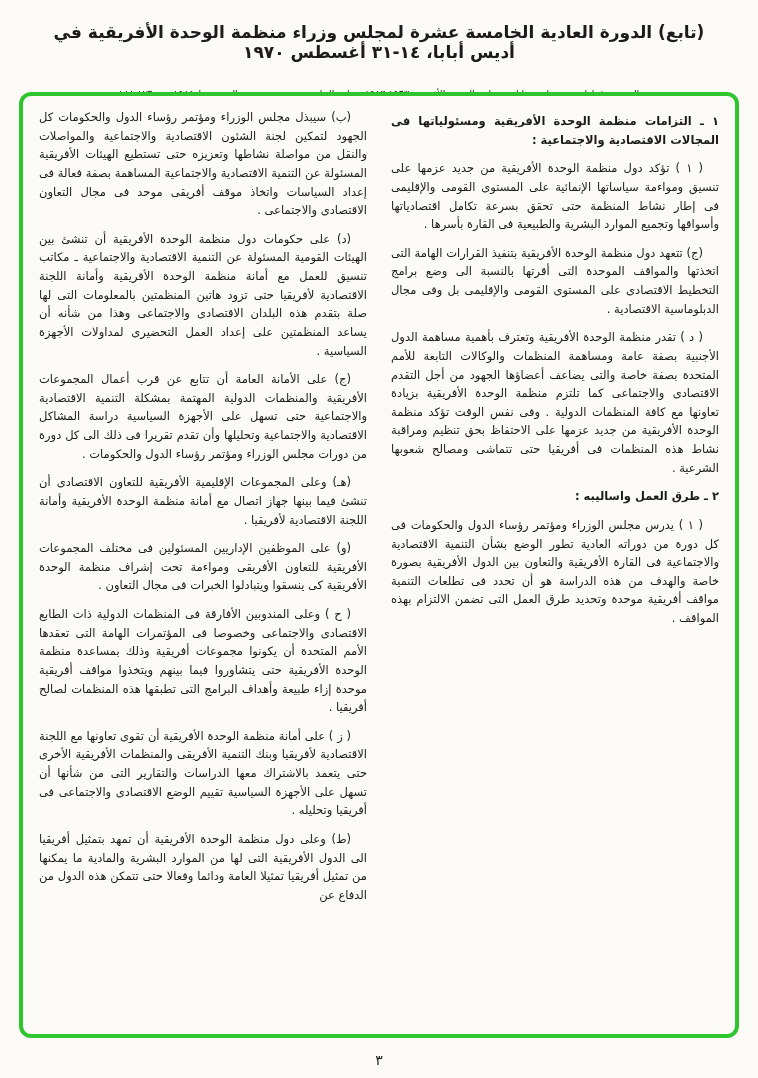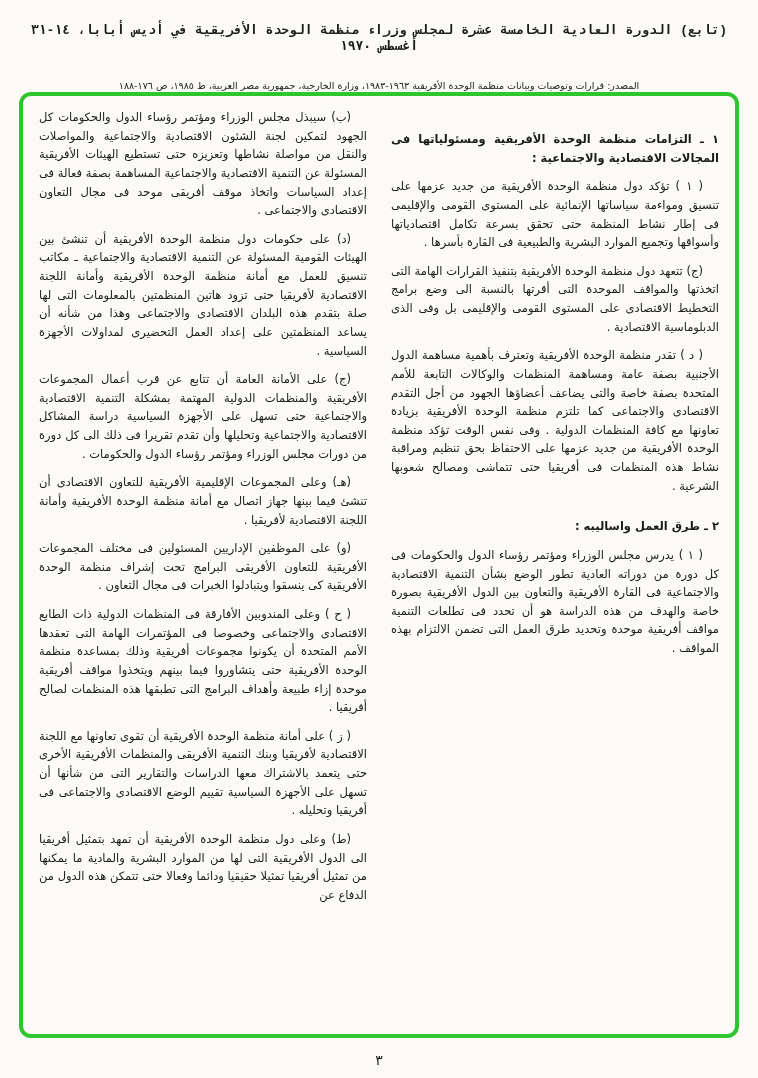--- a/index.html
+++ b/index.html
@@ -9,24 +9,23 @@
     background: #fbfaf6;
     color: #1b1b1b;
     font-family: "DejaVu Sans", sans-serif;
     direction: rtl;
     position: relative;
     overflow: hidden;
   }
   .header { text-align: center; padding-top: 22px; }
   .header-title {
     font-weight: bold;
-    font-size: 13px;
+    font-size: 17px;
     letter-spacing: 0;
     padding: 0 30px;
-    font-family: Liberation Mono, monospace;
   }
   .header-source {
     font-size: 9.5px;
     margin-top: 26px;
     color: #222;
     padding: 0 30px;
   }
   .header-divider {
     border-bottom: 1.5px solid #2a2a2a;
     margin: 7px 28px 0 28px;
@@ -50,21 +49,21 @@
     font-size: 11.5px;
     line-height: 1.62;
     text-align: justify;
     overflow: hidden;
   }
   .column p { margin: 0 0 10px 0; text-indent: 16px; }
   .column p.continuation { text-indent: 0; }
   .column p.section-heading {
     font-weight: bold;
     text-indent: 0;
-    margin-top: 22px;
+    margin-top: 4px;
     margin-bottom: 10px;
   }
   .page-number {
     position: absolute;
     bottom: 10px;
     left: 0;
     right: 0;
     text-align: center;
     font-size: 14px;
     color: #1b1b1b;
@@ -77,32 +76,32 @@
   <div class="header-title">(تابع) الدورة العادية الخامسة عشرة لمجلس وزراء منظمة الوحدة الأفريقية في أديس أبابا، ١٤-٣١ أغسطس ١٩٧٠</div>
   <div class="header-source">المصدر: قرارات وتوصيات وبيانات منظمة الوحدة الأفريقية ١٩٦٣-١٩٨٣، وزارة الخارجية، جمهورية مصر العربية، ط ١٩٨٥، ص ١٧٦-١٨٨</div>
   <div class="header-divider"></div>
 </div>
 
 <div class="content-box">
 
   <div class="column">
     <p class="section-heading">١ ـ التزامات منظمة الوحدة الأفريقية ومسئولياتها فى المجالات الاقتصادية والاجتماعية :</p>
     <p>( ١ ) تؤكد دول منظمة الوحدة الأفريقية من جديد عزمها على تنسيق ومواءمة سياساتها الإنمائية على المستوى القومى والإقليمى فى إطار نشاط المنظمة حتى تحقق بسرعة تكامل اقتصادياتها وأسواقها وتجميع الموارد البشرية والطبيعية فى القارة بأسرها .</p>
-    <p>(ج) تتعهد دول منظمة الوحدة الأفريقية بتنفيذ القرارات الهامة التى اتخذتها والمواقف الموحدة التى أقرتها بالنسبة الى وضع برامج التخطيط الاقتصادى على المستوى القومى والإقليمى بل وفى الذى الدبلوماسية الاقتصادية .</p>
+    <p>(ج) تتعهد دول منظمة الوحدة الأفريقية بتنفيذ القرارات الهامة التى اتخذتها والمواقف الموحدة التى أقرتها بالنسبة الى وضع برامج التخطيط الاقتصادى على المستوى القومى والإقليمى بل وفى مجال الدبلوماسية الاقتصادية .</p>
     <p>( د ) تقدر منظمة الوحدة الأفريقية وتعترف بأهمية مساهمة الدول الأجنبية بصفة عامة ومساهمة المنظمات والوكالات التابعة للأمم المتحدة بصفة خاصة والتى يضاعف أعضاؤها الجهود من أجل التقدم الاقتصادى والاجتماعى كما تلتزم منظمة الوحدة الأفريقية بزيادة تعاونها مع كافة المنظمات الدولية . وفى نفس الوقت تؤكد منظمة الوحدة الأفريقية من جديد عزمها على الاحتفاظ بحق تنظيم ومراقبة نشاط هذه المنظمات فى أفريقيا حتى تتماشى ومصالح شعوبها الشرعية .</p>
     <p class="section-heading">٢ ـ طرق العمل واساليبه :</p>
     <p>( ١ ) يدرس مجلس الوزراء ومؤتمر رؤساء الدول والحكومات فى كل دورة من دوراته العادية تطور الوضع بشأن التنمية الاقتصادية والاجتماعية فى القارة الأفريقية والتعاون بين الدول الأفريقية بصورة خاصة والهدف من هذه الدراسة هو أن تحدد فى تطلعات التنمية مواقف أفريقية موحدة وتحديد طرق العمل التى تضمن الالتزام بهذه المواقف .</p>
   </div>
 
   <div class="column">
     <p>(ب) سيبذل مجلس الوزراء ومؤتمر رؤساء الدول والحكومات كل الجهود لتمكين لجنة الشئون الاقتصادية والاجتماعية والمواصلات والنقل من مواصلة نشاطها وتعزيزه حتى تستطيع الهيئات الأفريقية المسئولة عن التنمية الاقتصادية والاجتماعية المساهمة بصفة فعالة فى إعداد السياسات واتخاذ موقف أفريقى موحد فى مجال التعاون الاقتصادى والاجتماعى .</p>
     <p>(د) على حكومات دول منظمة الوحدة الأفريقية أن تنشئ بين الهيئات القومية المسئولة عن التنمية الاقتصادية والاجتماعية ـ مكاتب تنسيق للعمل مع أمانة منظمة الوحدة الأفريقية وأمانة اللجنة الاقتصادية لأفريقيا حتى تزود هاتين المنظمتين بالمعلومات التى لها صلة بتقدم هذه البلدان الاقتصادى والاجتماعى وهذا من شأنه أن يساعد المنظمتين على إعداد العمل التحضيرى لمداولات الأجهزة السياسية .</p>
     <p>(ج) على الأمانة العامة أن تتابع عن قرب أعمال المجموعات الأفريقية والمنظمات الدولية المهتمة بمشكلة التنمية الاقتصادية والاجتماعية حتى تسهل على الأجهزة السياسية دراسة المشاكل الاقتصادية والاجتماعية وتحليلها وأن تقدم تقريرا فى ذلك الى كل دورة من دورات مجلس الوزراء ومؤتمر رؤساء الدول والحكومات .</p>
     <p>(هـ) وعلى المجموعات الإقليمية الأفريقية للتعاون الاقتصادى أن تنشئ فيما بينها جهاز اتصال مع أمانة منظمة الوحدة الأفريقية وأمانة اللجنة الاقتصادية لأفريقيا .</p>
-    <p>(و) على الموظفين الإداريين المسئولين فى مختلف المجموعات الأفريقية للتعاون الأفريقى البرامج تحت إشراف منظمة الوحدة الأفريقية كى ينسقوا ويتبادلوا الخبرات فى مجال التعاون .</p>
+    <p>(و) على الموظفين الإداريين المسئولين فى مختلف المجموعات الأفريقية للتعاون الأفريقى ومواءمة تحت إشراف منظمة الوحدة الأفريقية كى ينسقوا ويتبادلوا الخبرات فى مجال التعاون .</p>
     <p>( ح ) وعلى المندوبين الأفارقة فى المنظمات الدولية ذات الطابع الاقتصادى والاجتماعى وخصوصا فى المؤتمرات الهامة التى تعقدها الأمم المتحدة أن يكونوا مجموعات أفريقية وذلك بمساعدة منظمة الوحدة الأفريقية حتى يتشاوروا فيما بينهم ويتخذوا مواقف أفريقية موحدة إزاء طبيعة وأهداف البرامج التى تطبقها هذه المنظمات لصالح أفريقيا .</p>
     <p>( ز ) على أمانة منظمة الوحدة الأفريقية أن تقوى تعاونها مع اللجنة الاقتصادية لأفريقيا وبنك التنمية الأفريقى والمنظمات الأفريقية الأخرى حتى يتعمد بالاشتراك معها الدراسات والتقارير التى من شأنها أن تسهل على الأجهزة السياسية تقييم الوضع الاقتصادى والاجتماعى فى أفريقيا وتحليله .</p>
-    <p>(ط) وعلى دول منظمة الوحدة الأفريقية أن تمهد بتمثيل أفريقيا الى الدول الأفريقية التى لها من الموارد البشرية والمادية ما يمكنها من تمثيل أفريقيا تمثيلا حقيقيا ودائما وفعالا حتى تتمكن هذه الدول من الدفاع عن</p>
+    <p>(ط) وعلى دول منظمة الوحدة الأفريقية أن تمهد بتمثيل أفريقيا الى الدول الأفريقية التى لها من الموارد البشرية والمادية ما يمكنها من تمثيل أفريقيا تمثيلا العامة ودائما وفعالا حتى تتمكن هذه الدول من الدفاع عن</p>
   </div>
 
 </div>
 
 <div class="page-number">٣</div>
 
 </body></html>

